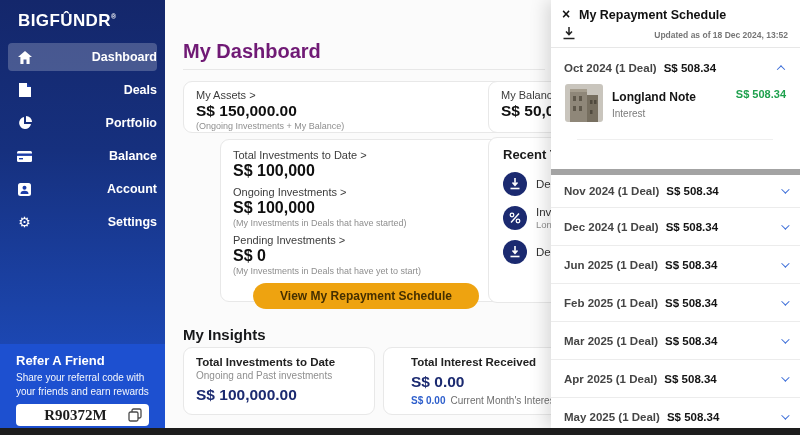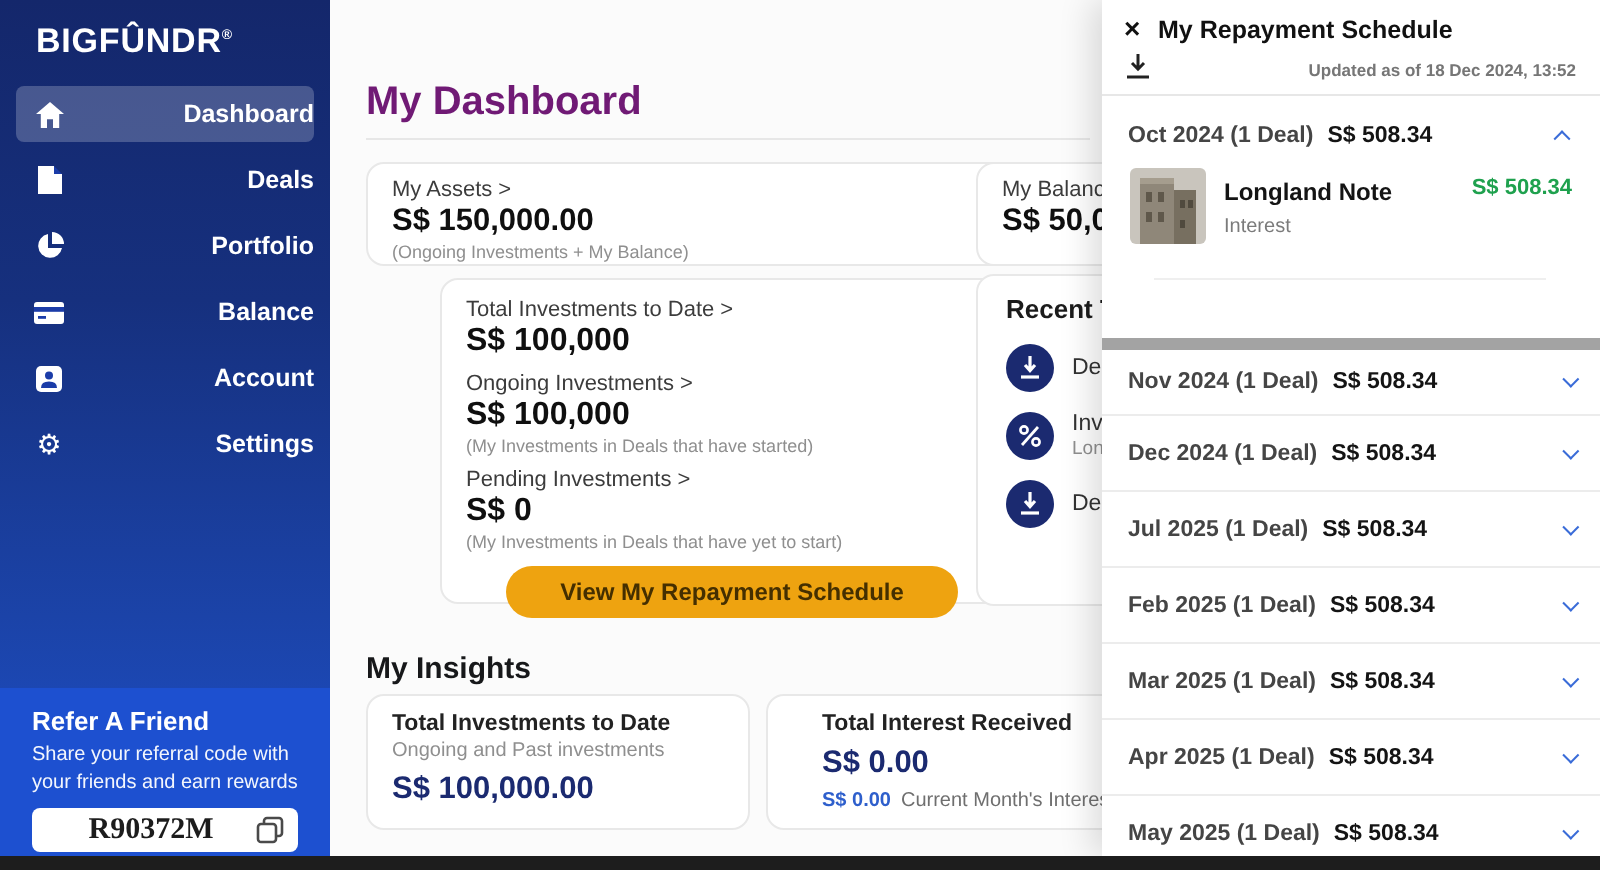--- a/index.html
+++ b/index.html
@@ -316,21 +316,21 @@
         <span class="mlabel">Nov 2024 (1 Deal)</span>
         <span class="mamount">S$ 508.34</span>
         <span class="chev down"></span>
       </div>
       <div class="mrow">
         <span class="mlabel">Dec 2024 (1 Deal)</span>
         <span class="mamount">S$ 508.34</span>
         <span class="chev down"></span>
       </div>
       <div class="mrow">
-        <span class="mlabel">Jul 2025 (1 Deal)</span>
+        <span class="mlabel">Jun 2025 (1 Deal)</span>
         <span class="mamount">S$ 508.34</span>
         <span class="chev down"></span>
       </div>
       <div class="mrow">
         <span class="mlabel">Feb 2025 (1 Deal)</span>
         <span class="mamount">S$ 508.34</span>
         <span class="chev down"></span>
       </div>
       <div class="mrow">
         <span class="mlabel">Mar 2025 (1 Deal)</span>

